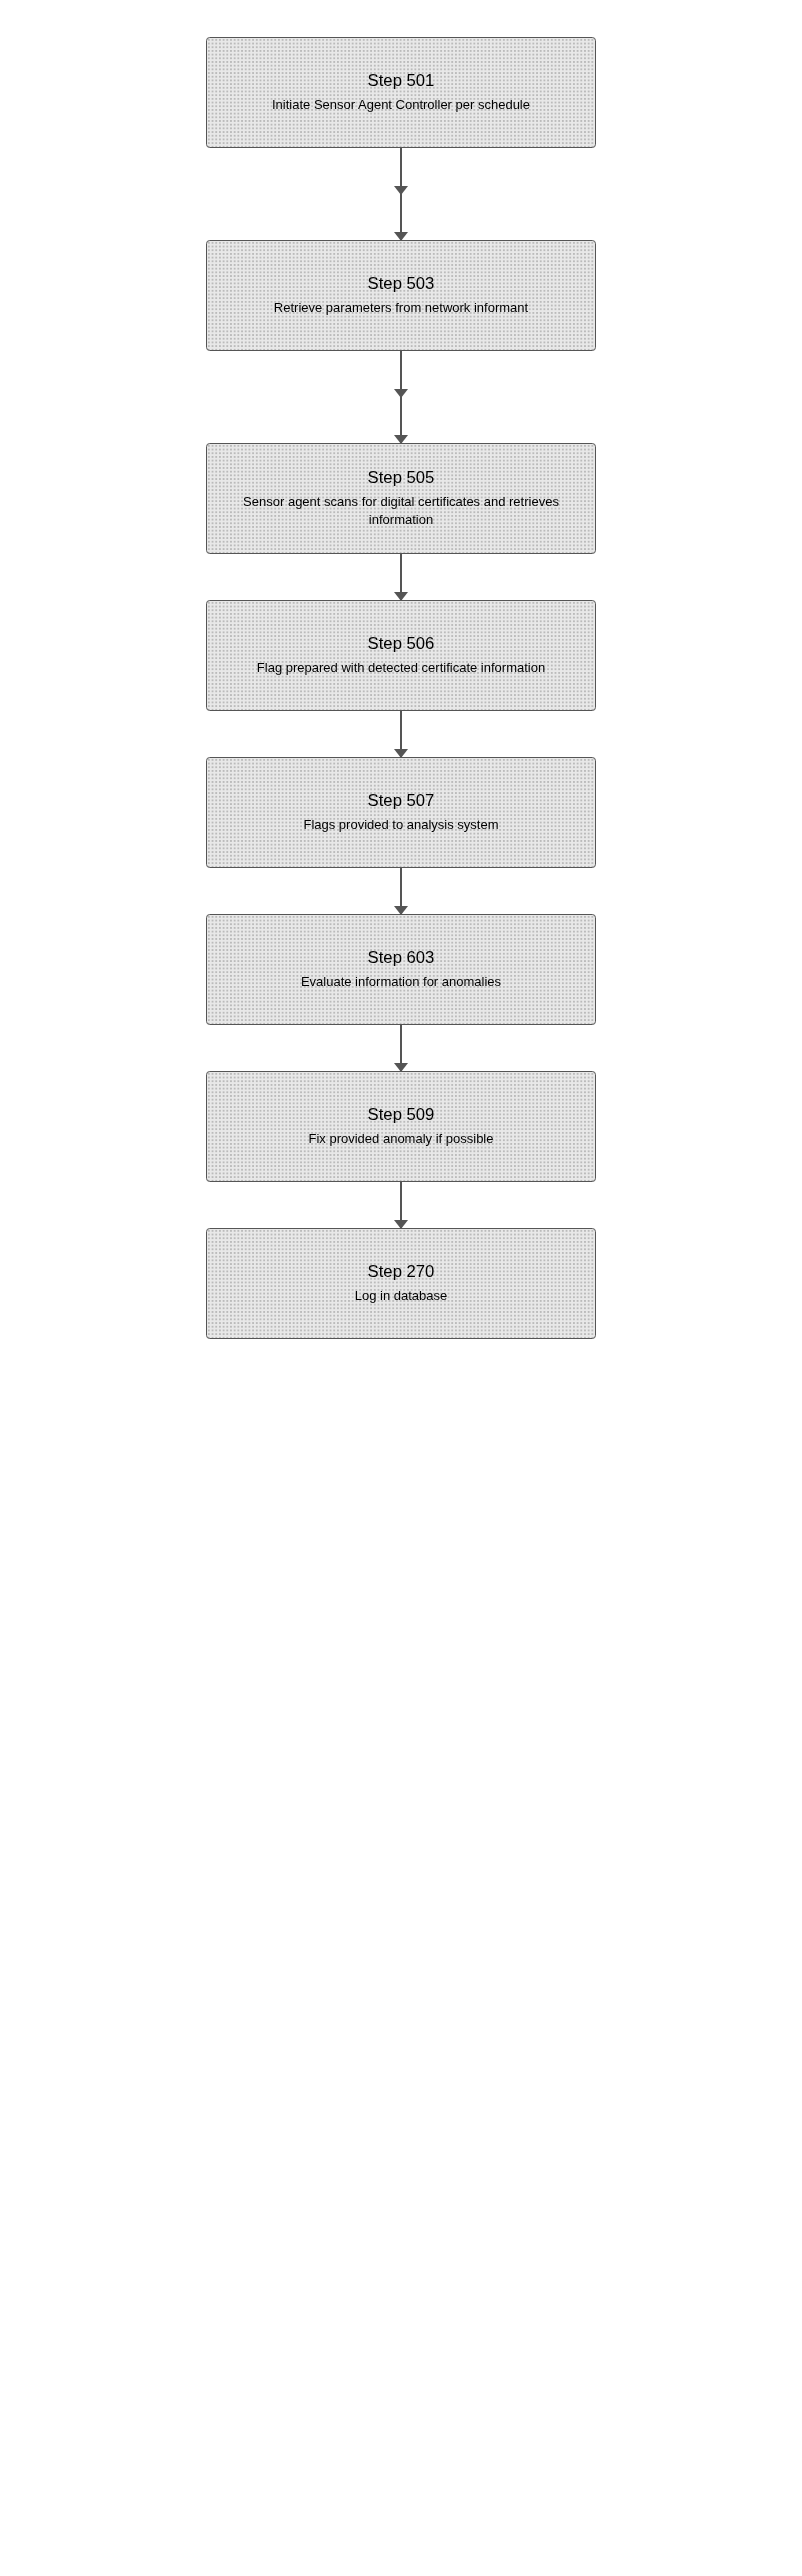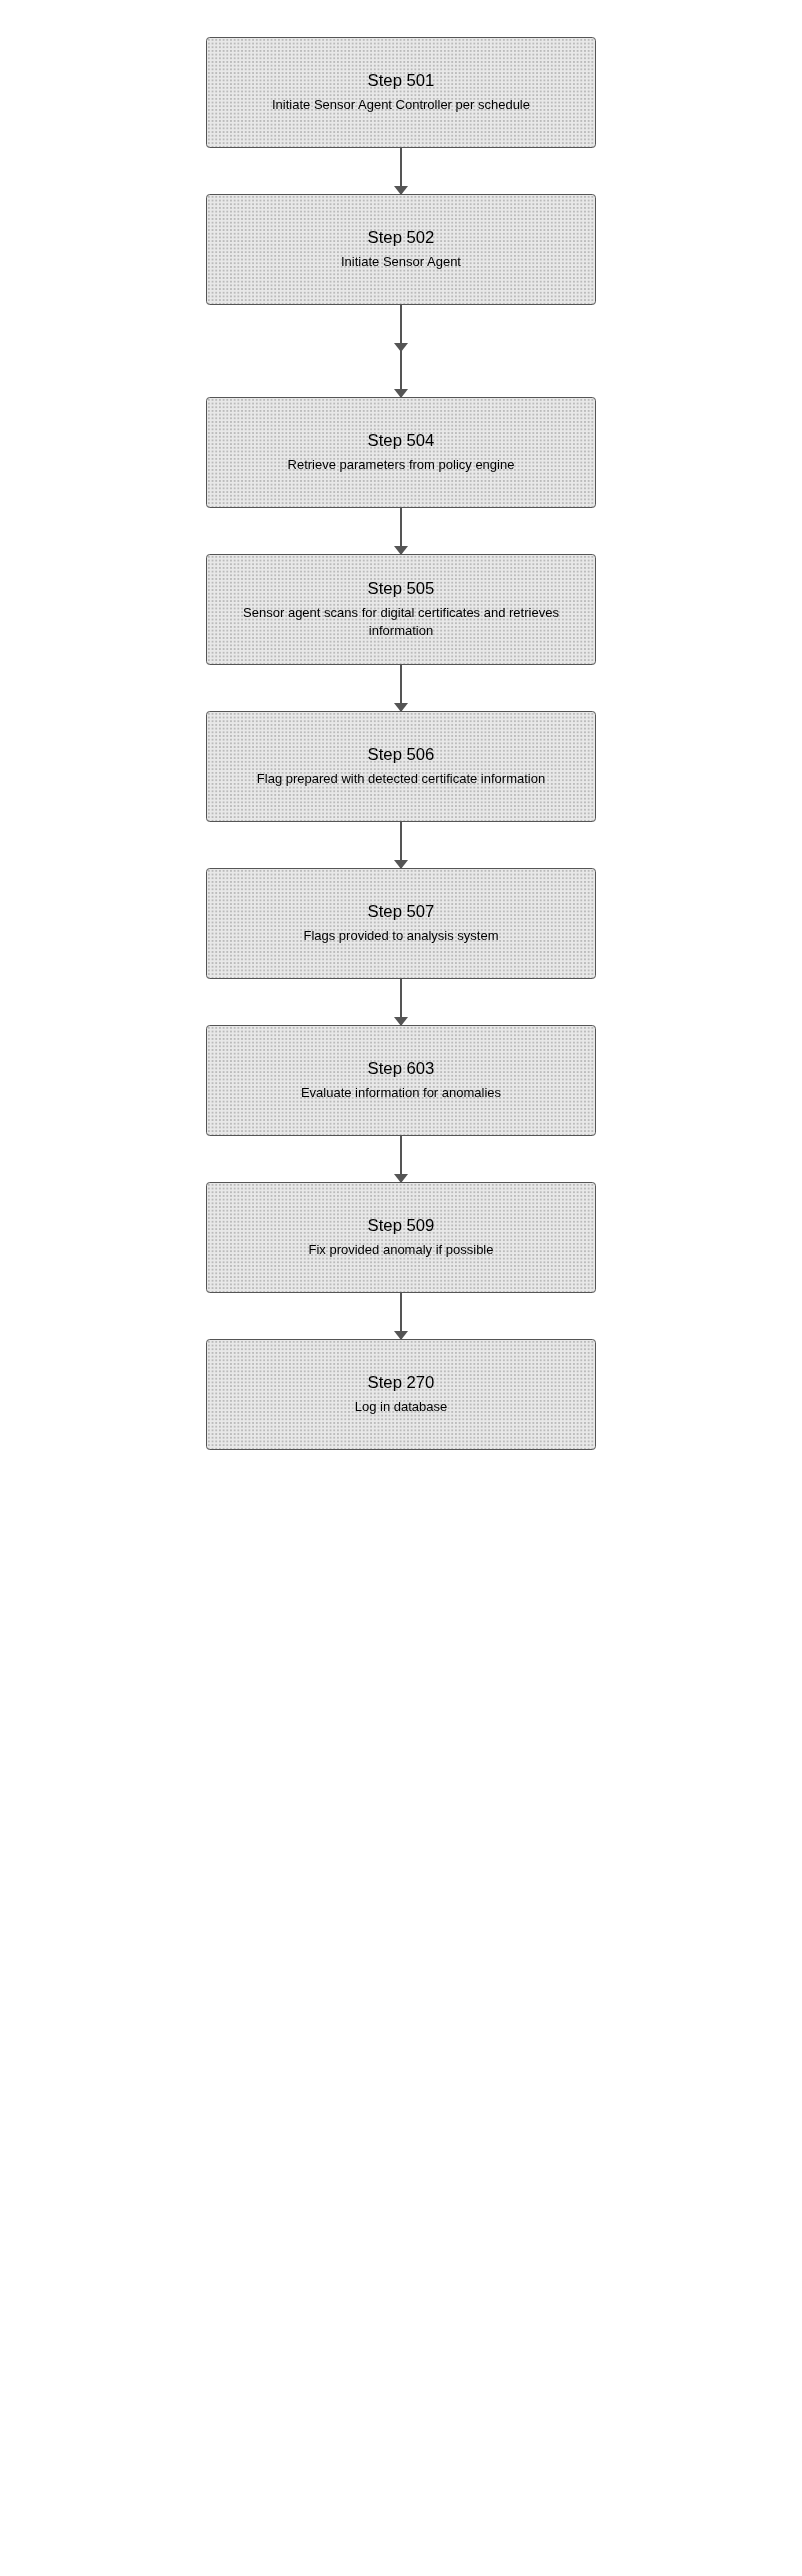--- a/index.html
+++ b/index.html
@@ -79,30 +79,26 @@
   </style>
 </head>
 <body>
 
 <div class="flowchart-container">
 <div class="step-box">
       <div class="step-number">Step 501</div>
       <div class="step-label">Initiate Sensor Agent Controller per schedule</div>
     </div>
     <div class="connector"></div>
+    <div class="connector"></div>
     <div class="step-box">
-      <div class="step-number">Step 502</div>
-      <div class="step-label">Initiate Sensor Agent</div>
+      <div class="step-number">Step 503</div>
+      <div class="step-label">Retrieve parameters from network informant</div>
     </div>
     <div class="connector"></div>
-    <div class="connector"></div>
-    <div class="step-box">
-      <div class="step-number">Step 504</div>
-      <div class="step-label">Retrieve parameters from policy engine</div>
-    </div>
     <div class="connector"></div>
     <div class="step-box">
       <div class="step-number">Step 505</div>
       <div class="step-label">Sensor agent scans for digital certificates and retrieves information</div>
     </div>
     <div class="connector"></div>
     <div class="step-box">
       <div class="step-number">Step 506</div>
       <div class="step-label">Flag prepared with detected certificate information</div>
     </div>

